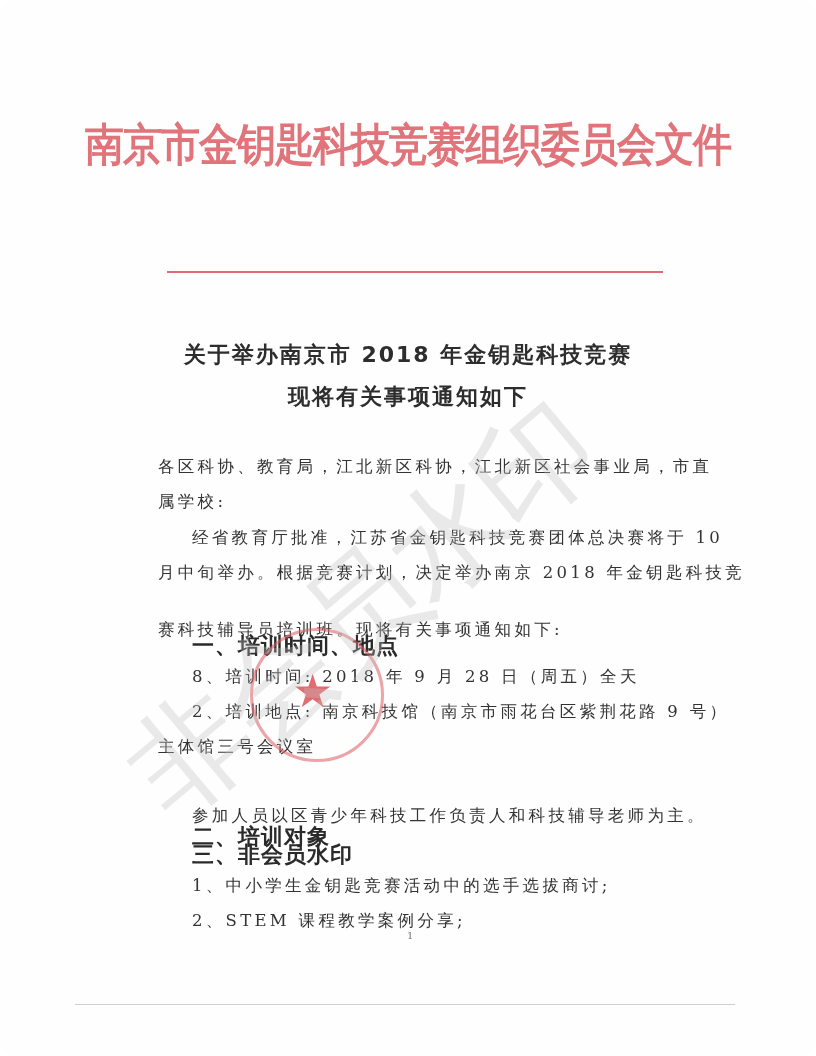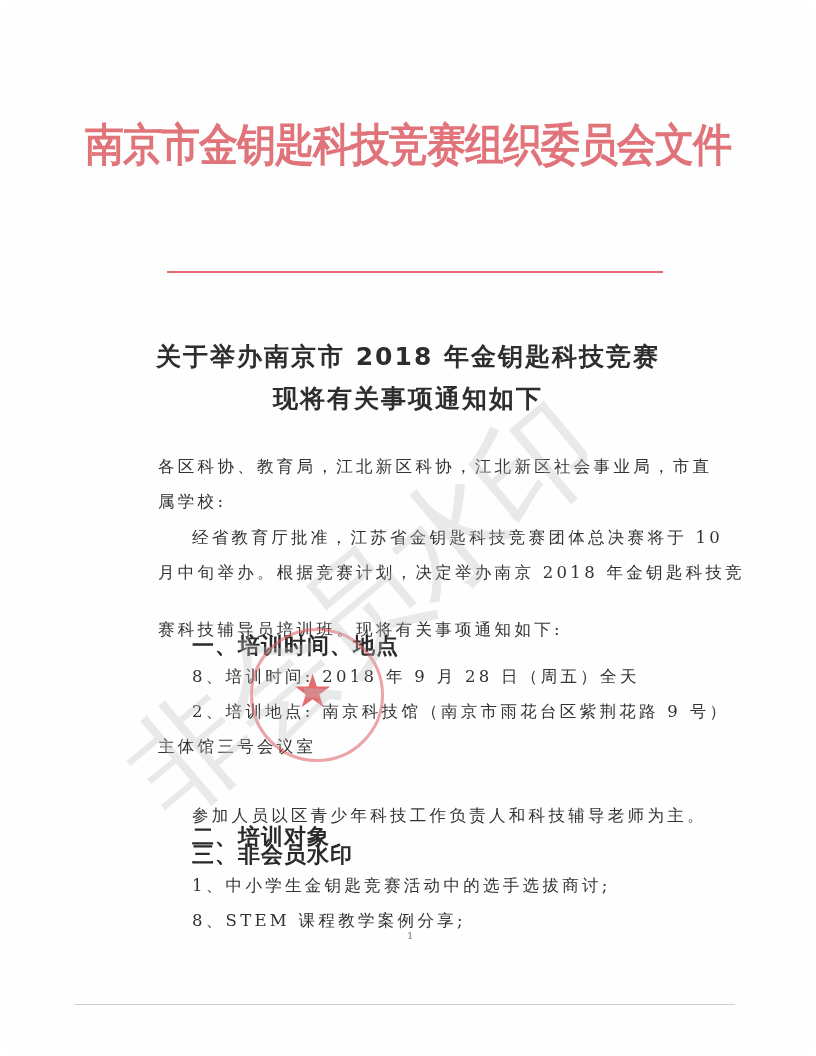--- a/index.html
+++ b/index.html
@@ -12,21 +12,21 @@
   }
   .docnum {
     position: absolute; left: 0; width: 816px; top: 230px; text-align: center;
     font-family: "DejaVu Serif", "Liberation Serif", serif; font-size: 16px;
     letter-spacing: 2px; color: #555;
   }
   .redline { position: absolute; left: 167px; top: 271px; width: 496px; height: 2px; background: #e26b72; }
   .title {
     position: absolute; left: 0; width: 816px; text-align: center;
     font-family: "DejaVu Sans", "Liberation Sans", sans-serif; font-weight: bold;
-    font-size: 25px; color: #2d2d2d; letter-spacing: 2px;
+    font-size: 22px; color: #2d2d2d; letter-spacing: 2px;
   }
   .t1 { top: 340px; }
   .t2 { top: 382px; }
   .body {
     position: absolute; left: 158px; width: 510px;
     font-family: "DejaVu Serif", "Liberation Serif", serif; font-size: 16.5px;
     color: #333; letter-spacing: 3.3px;
   }
   .line { position: absolute; white-space: nowrap; }
   .indent { padding-left: 34px; }
@@ -74,21 +74,21 @@
     <div class="line heading indent" style="top:631px;left:0;">一、培训时间、地点</div>
     <div class="line indent" style="top:666px;left:0;">8、培训时间: 2018 年 9 月 28 日（周五）全天</div>
     <div class="line indent" style="top:701px;left:0;">2、培训地点: 南京科技馆（南京市雨花台区紫荆花路 9 号）</div>
     <div class="line" style="top:736px;left:0;">主体馆三号会议室</div>
 
     <div class="line heading indent" style="top:786px;left:0;margin-top:36px;">二、培训对象</div>
     <div class="line indent" style="top:805px;left:0;">参加人员以区青少年科技工作负责人和科技辅导老师为主。</div>
 
     <div class="line heading indent" style="top:840px;left:0;">三、非会员水印</div>
     <div class="line indent" style="top:875px;left:0;">1、中小学生金钥匙竞赛活动中的选手选拔商讨;</div>
-    <div class="line indent" style="top:910px;left:0;">8、STEM 课程教学案例分享;</div>
+    <div class="line indent" style="top:910px;left:0;">2、STEM 课程教学案例分享;</div>
   </div>
 
   <div class="seal"></div>
   <div class="seal-star">★</div>
 
   <div class="wm-wrap">非会员水印</div>
 
   <div class="pagenum">1</div>
   <div class="footer-line"></div>
 </div>

